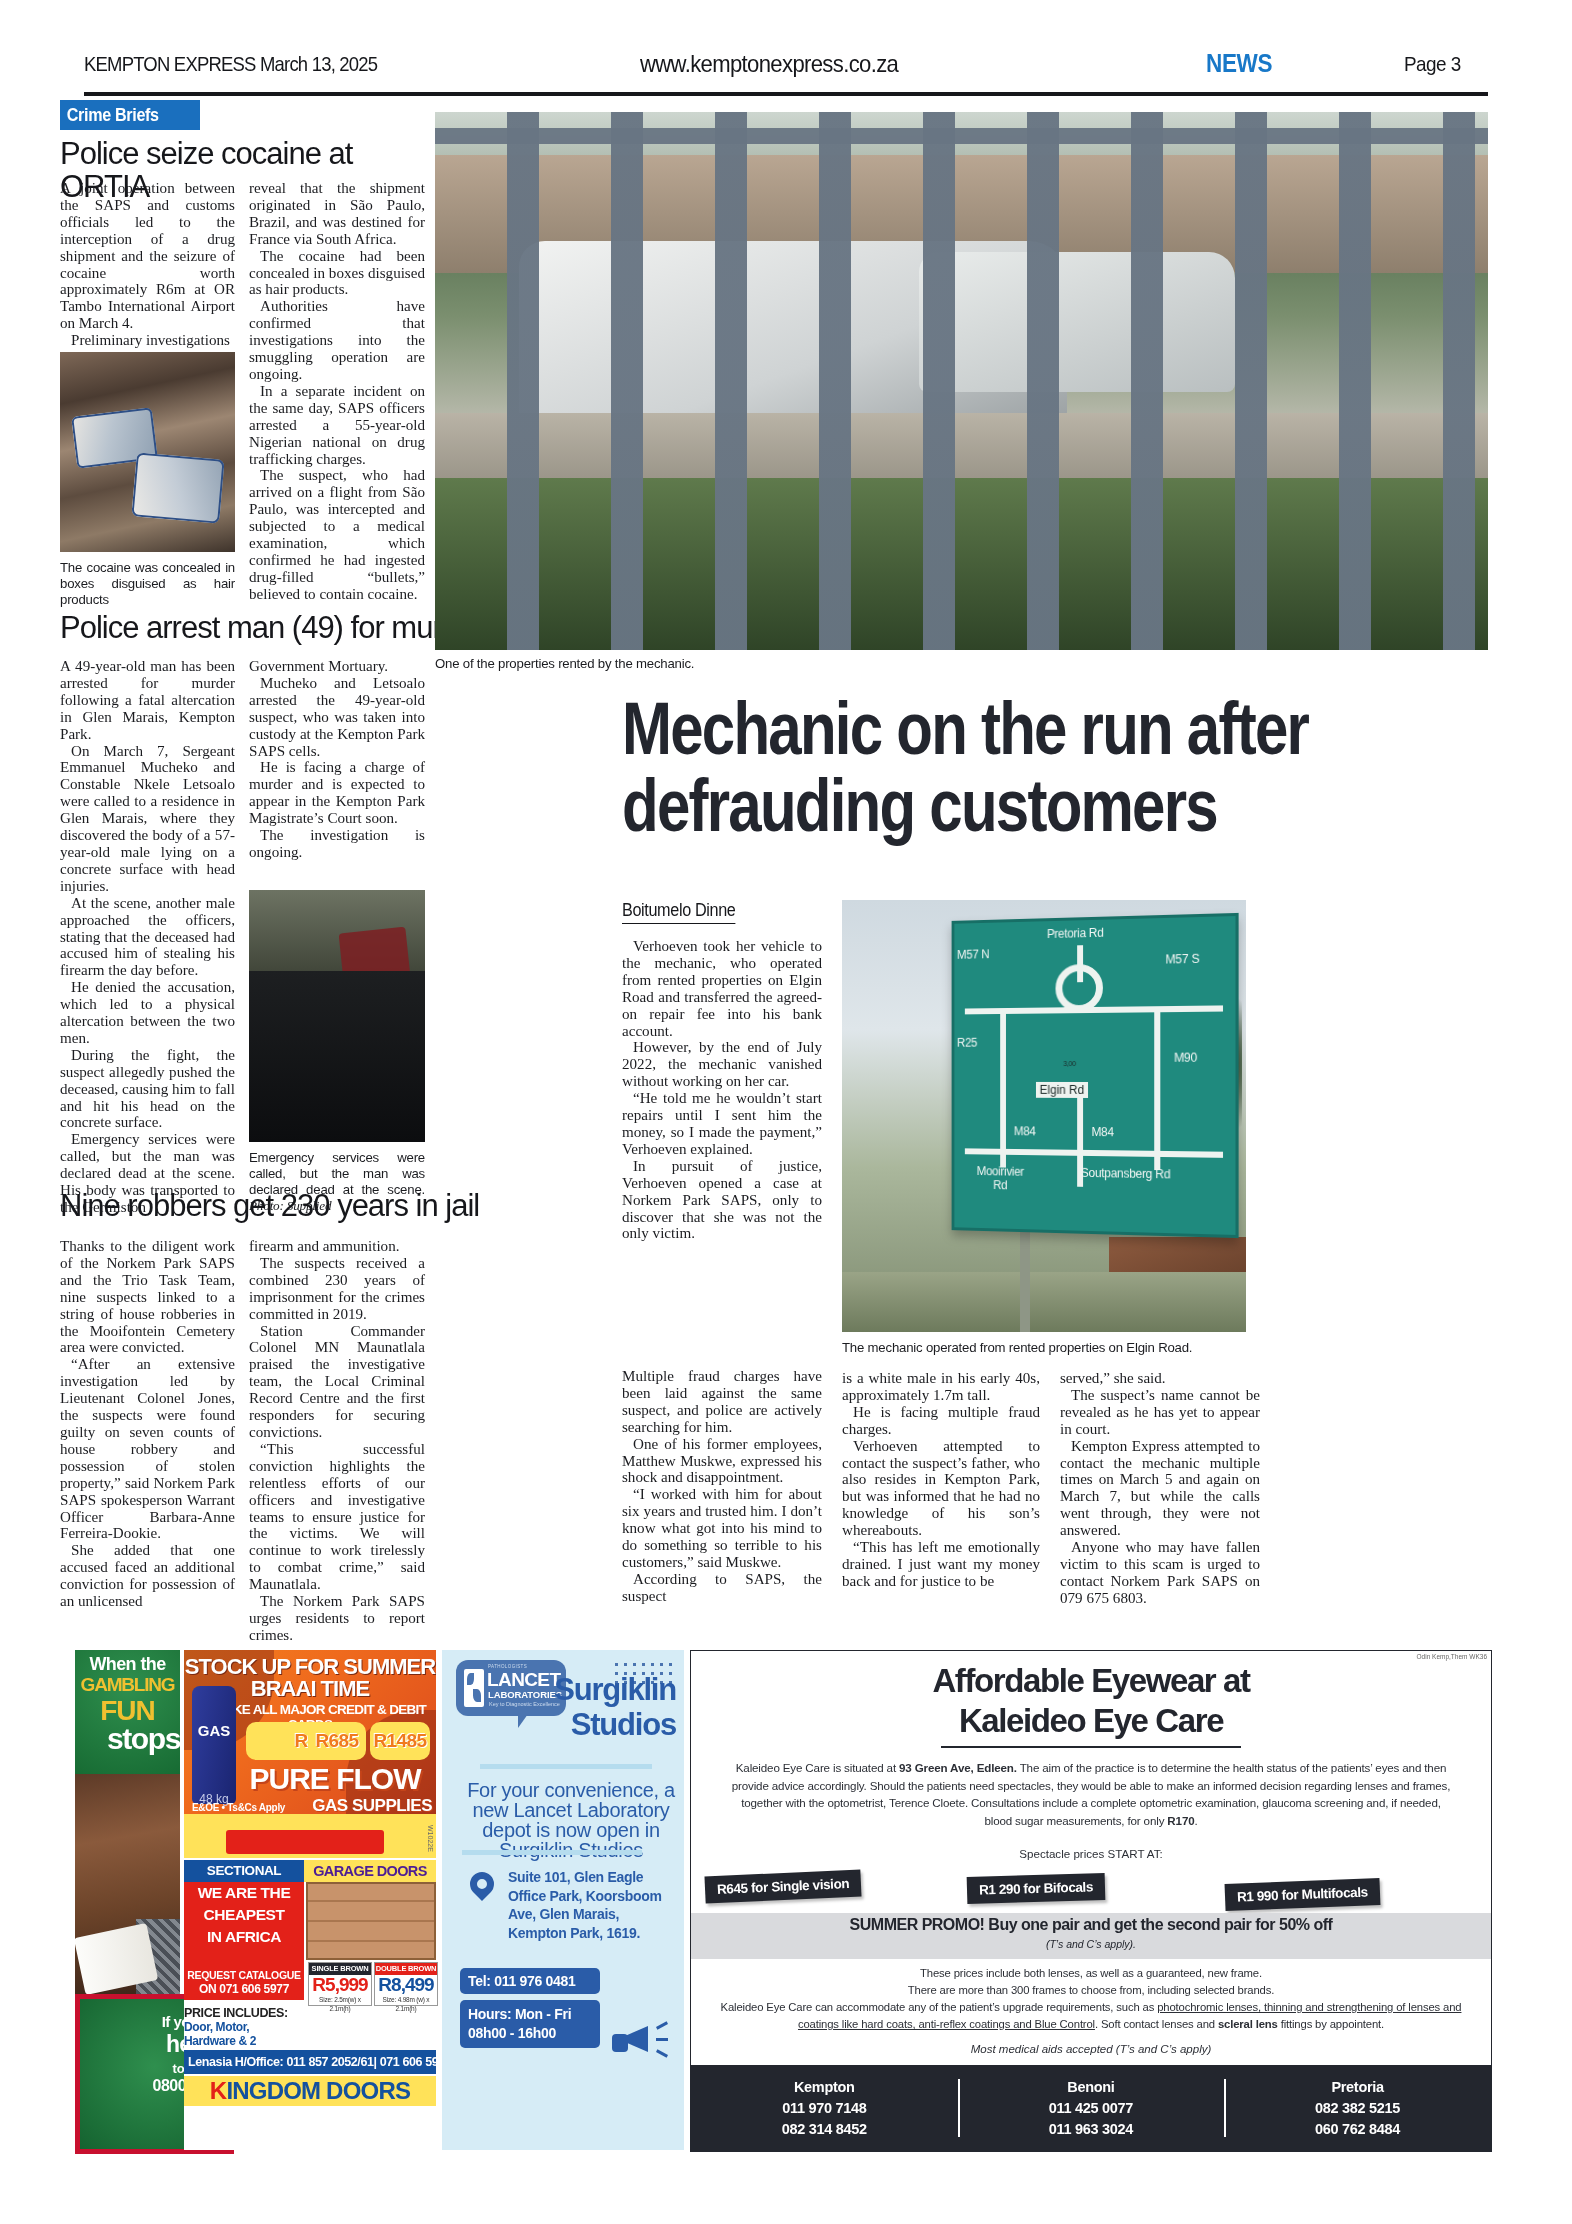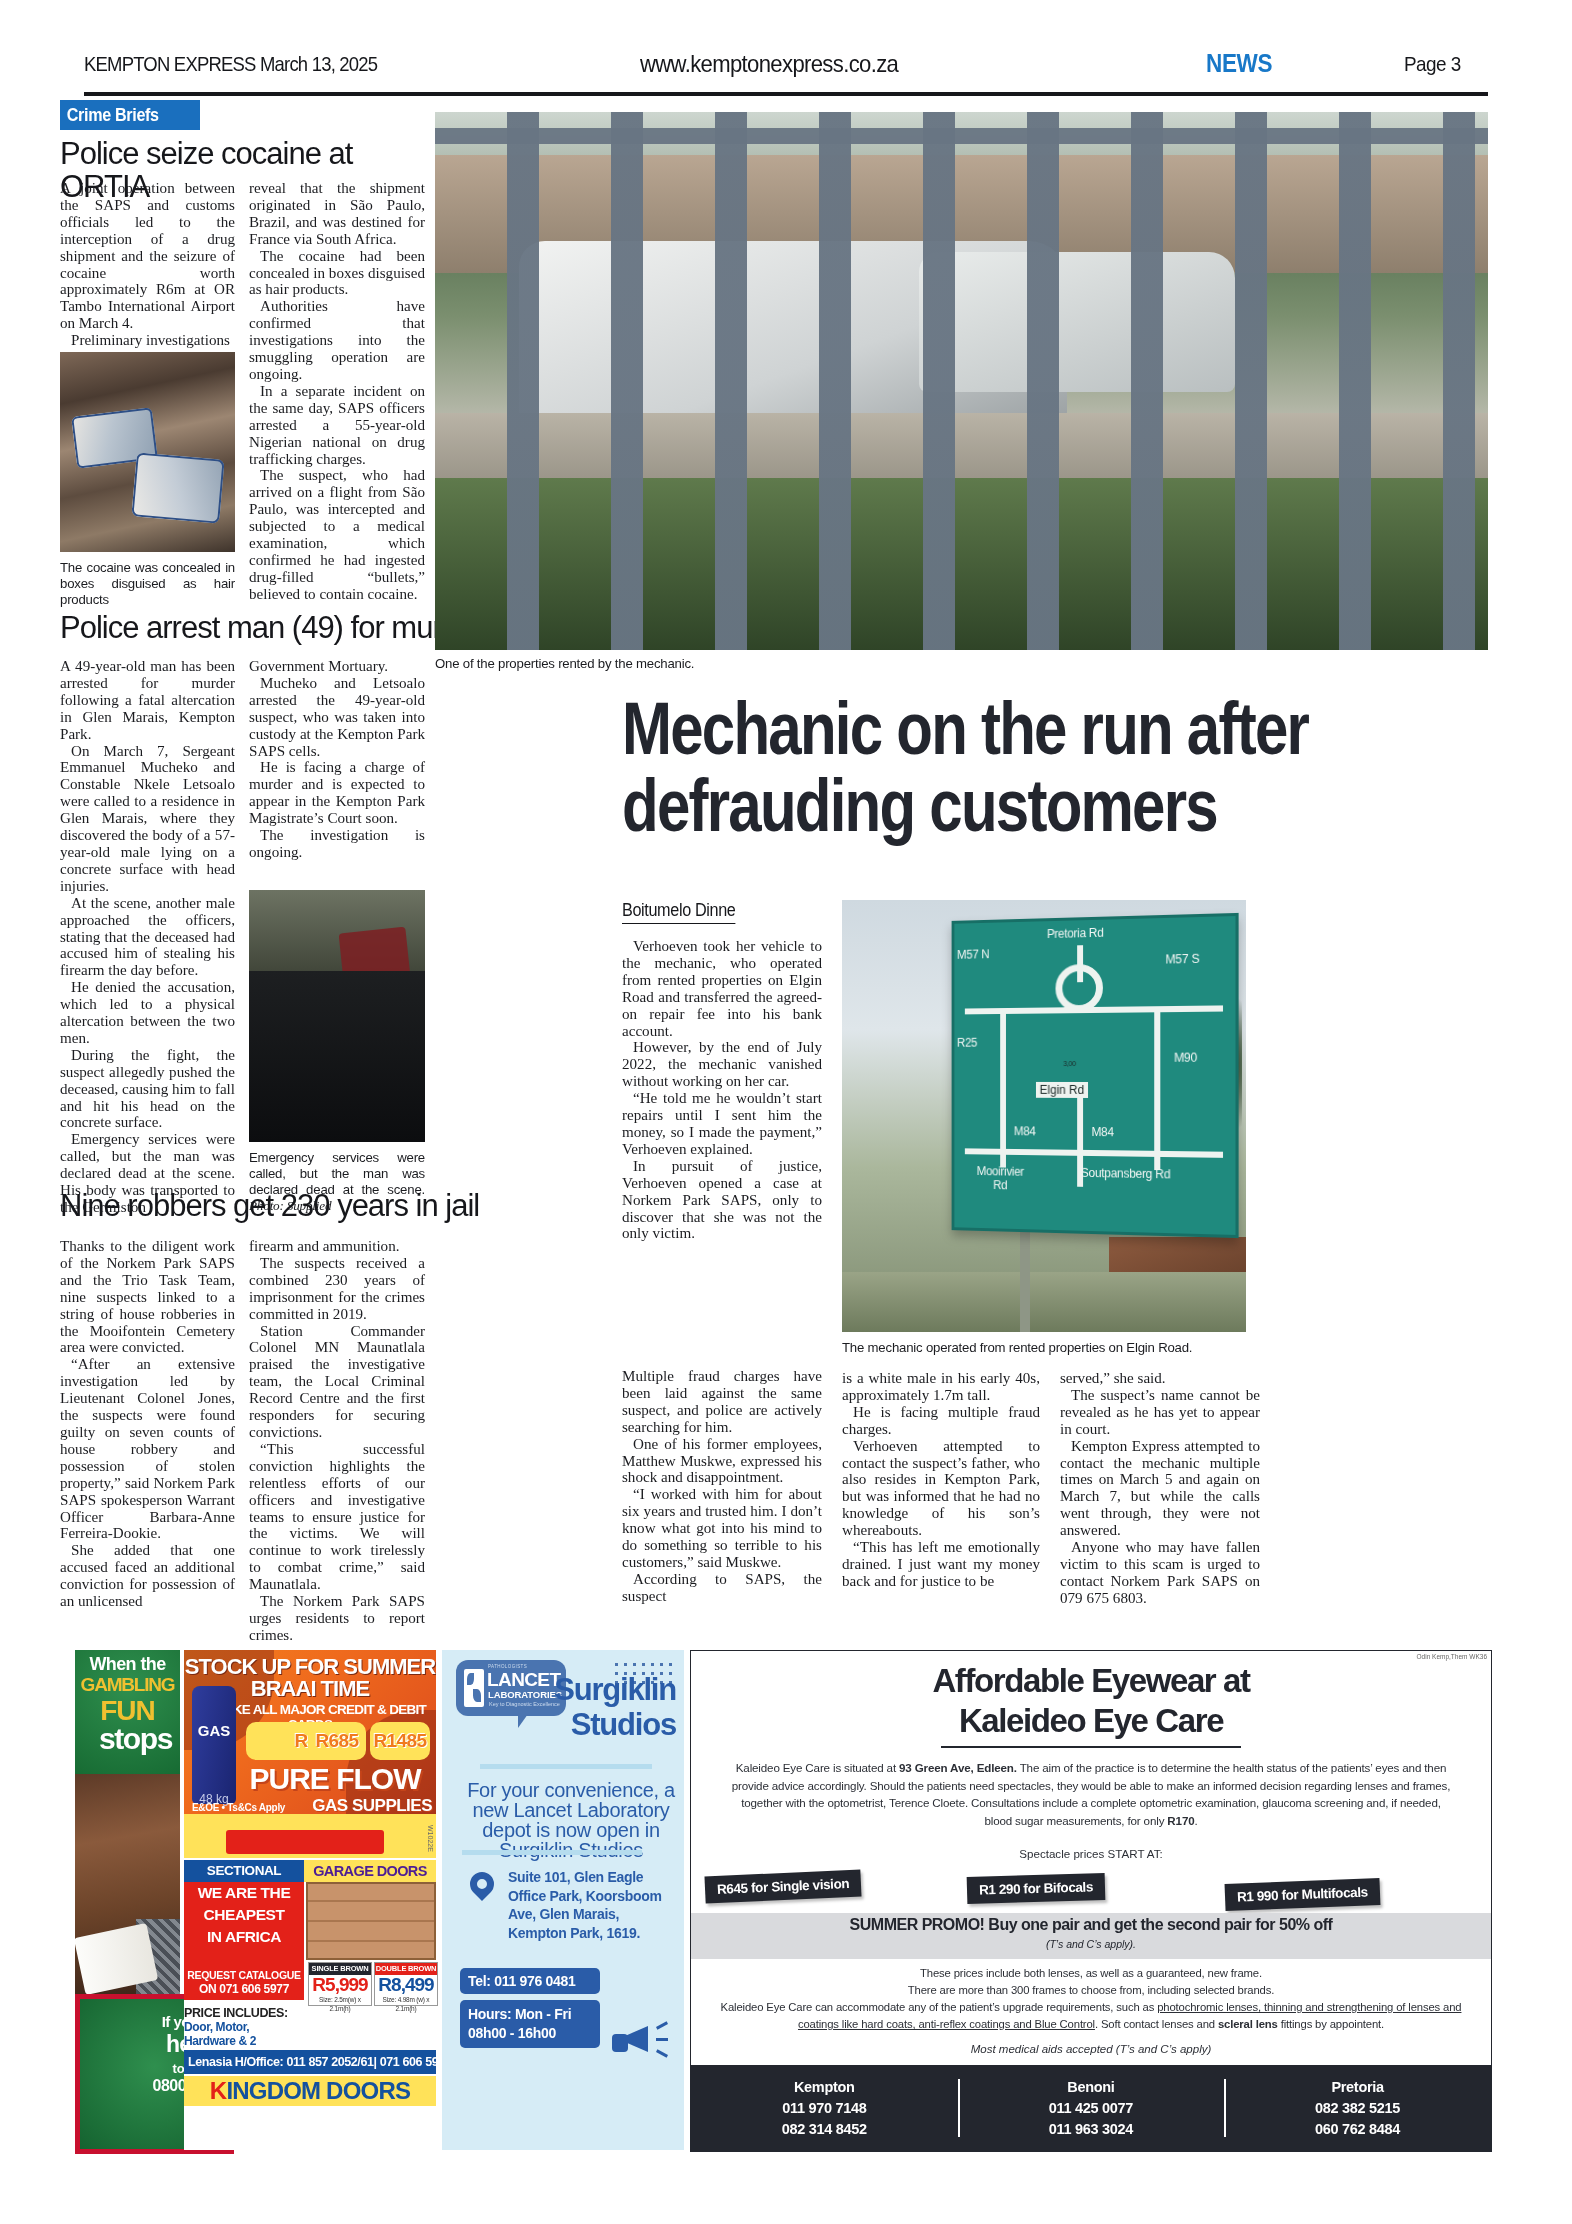--- a/index.html
+++ b/index.html
@@ -137,22 +137,22 @@
   
   .ad-gamble{position:absolute;left:0;top:0;width:120px;height:500px;background:#fff;}
   .ad-gamble .top{position:absolute;left:15px;top:0;width:105px;height:124px;
     background:radial-gradient(circle at 50% 30%,#2f8f4e,#176b33);}
   .ad-gamble .when{position:absolute;top:4px;width:100%;text-align:center;color:#fff;
     font-family:"Liberation Sans",sans-serif;font-weight:700;font-size:18px;letter-spacing:-.6px;}
   .ad-gamble .gam{position:absolute;top:24px;width:100%;text-align:center;color:#f0c030;
     font-family:"Liberation Sans",sans-serif;font-weight:700;font-size:19px;letter-spacing:-1.2px;}
   .ad-gamble .fun{position:absolute;top:45px;width:100%;text-align:center;color:#f0c030;
     font-family:"Liberation Sans",sans-serif;font-weight:700;font-size:28px;letter-spacing:-1px;}
-  .ad-gamble .stops{position:absolute;top:72px;width:100%;text-align:left;color:#fff;
-    font-family:"Liberation Sans",sans-serif;font-weight:700;font-size:30px;letter-spacing:-1.4px;padding-left:24px;}
+  .ad-gamble .stops{position:absolute;top:72px;width:100%;text-align:right;color:#fff;
+    font-family:"Liberation Sans",sans-serif;font-weight:700;font-size:30px;letter-spacing:-1.4px;}
   .ad-gamble .photo{position:absolute;left:15px;top:124px;width:105px;height:220px;
     background:linear-gradient(170deg,#5d3a27 0%,#8a5a3c 30%,#6b4329 60%,#3a2418 100%);overflow:hidden;}
   .ad-gamble .photo .cards{position:absolute;left:4px;bottom:6px;width:74px;height:58px;
     background:linear-gradient(95deg,#fdfdfb,#e8e6df);transform:rotate(-12deg);border-radius:4px;}
   .ad-gamble .photo .shirt{position:absolute;right:0;bottom:0;width:42%;height:34%;
     background:repeating-linear-gradient(45deg,#4a4f56 0 4px,#82888f 4px 8px);}
   .ad-gamble .bot{position:absolute;left:15px;top:344px;width:105px;height:150px;
     background:radial-gradient(circle at 50% 45%,#2f8f4e,#156330);border:5px solid #c8102e;padding-left:44px;}
   .ad-gamble .ifyou{position:absolute;top:14px;width:100%;text-align:center;color:#fff;
     font-family:"Liberation Sans",sans-serif;font-weight:700;font-size:15px;letter-spacing:-.5px;}

